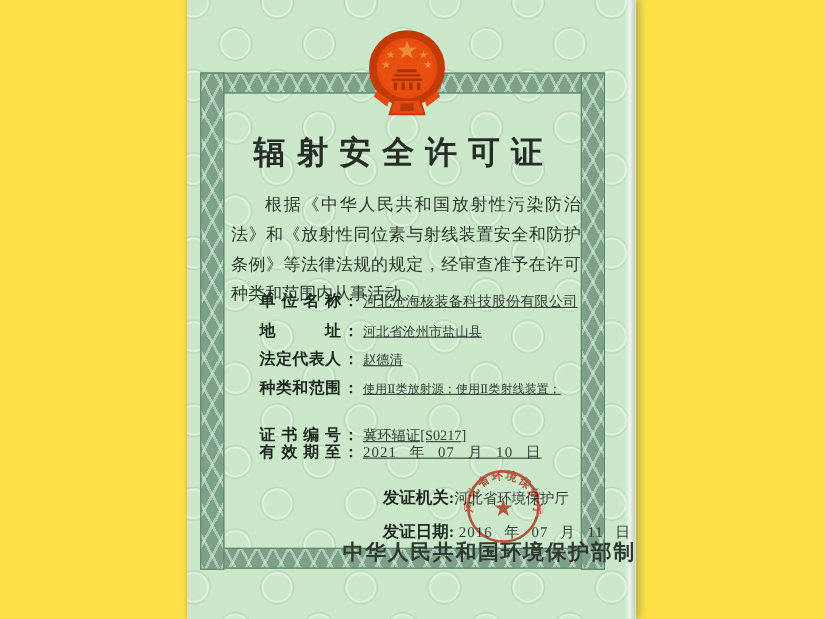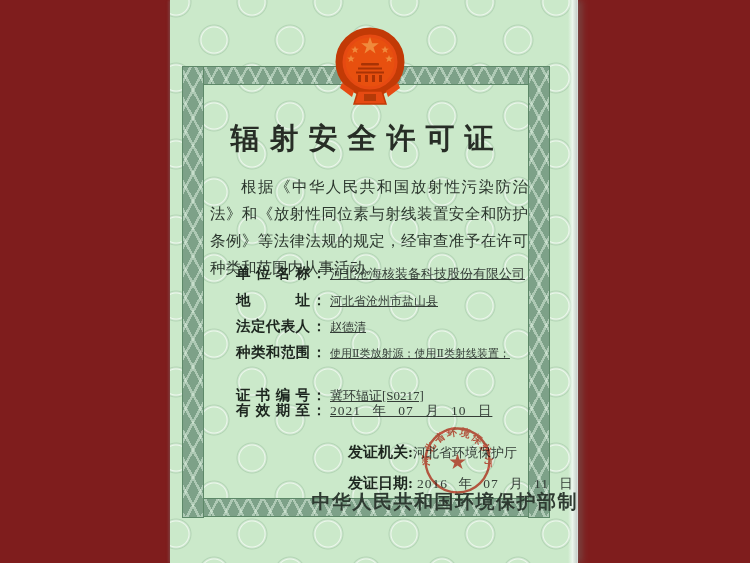--- a/index.html
+++ b/index.html
@@ -1,17 +1,17 @@
 <!DOCTYPE html>
 <html><head>
 <meta charset="utf-8">
 <style>
   html,body{margin:0;padding:0;}
   body{background:#ffffff;font-family:"Liberation Serif","DejaVu Serif",serif;}
-  .stage{position:relative;width:750px;height:563px;background:#7f1d1d;overflow:hidden;}
+  .stage{position:relative;width:750px;height:563px;background:#fde047;overflow:hidden;}
 
   
   .paper{
     position:absolute;left:170px;top:0;width:408px;height:563px;
     background-color:#cbe9ca;
     background-image:
       radial-gradient(circle, rgba(255,255,255,0) 0 12px, rgba(255,255,255,0.65) 13px, rgba(150,190,155,0.45) 15px, rgba(255,255,255,0) 16px),
       radial-gradient(circle, rgba(255,255,255,0) 0 12px, rgba(255,255,255,0.65) 13px, rgba(150,190,155,0.45) 15px, rgba(255,255,255,0) 16px);
     background-size:76px 76px,76px 76px;
     background-position:6px 2px,44px 40px;

